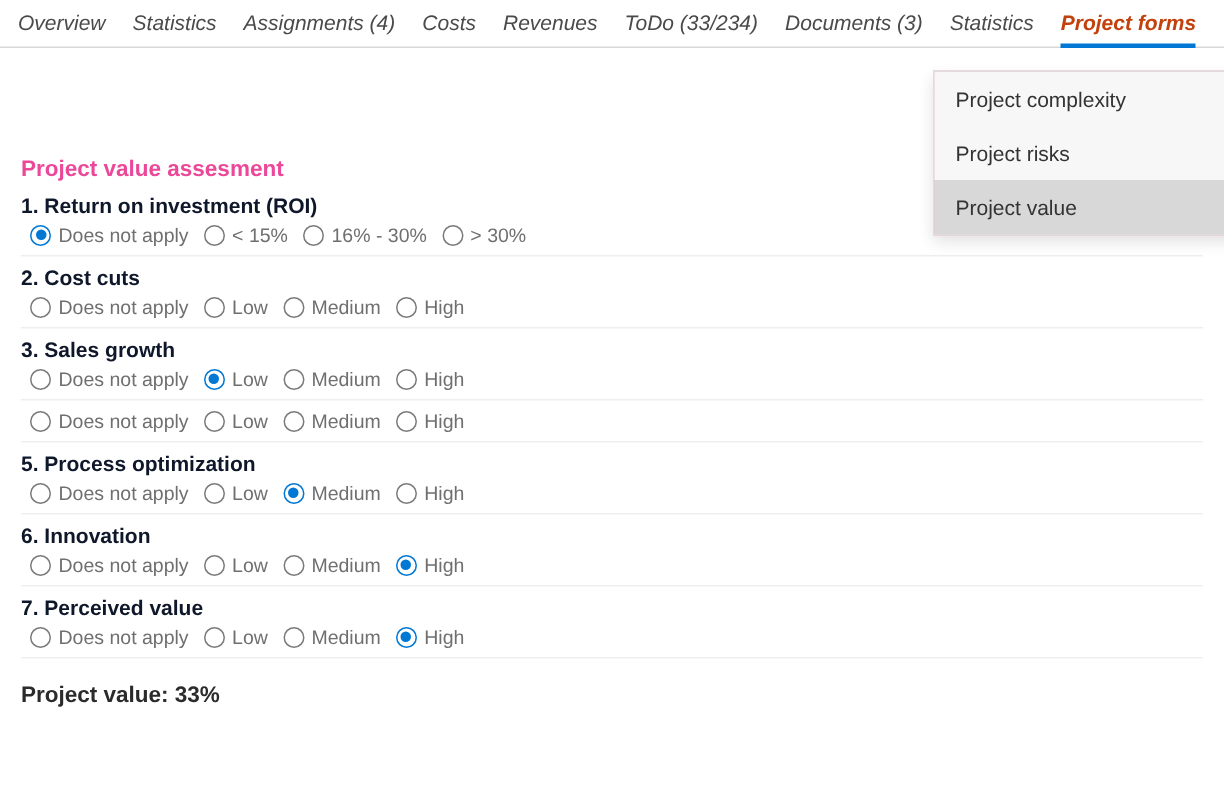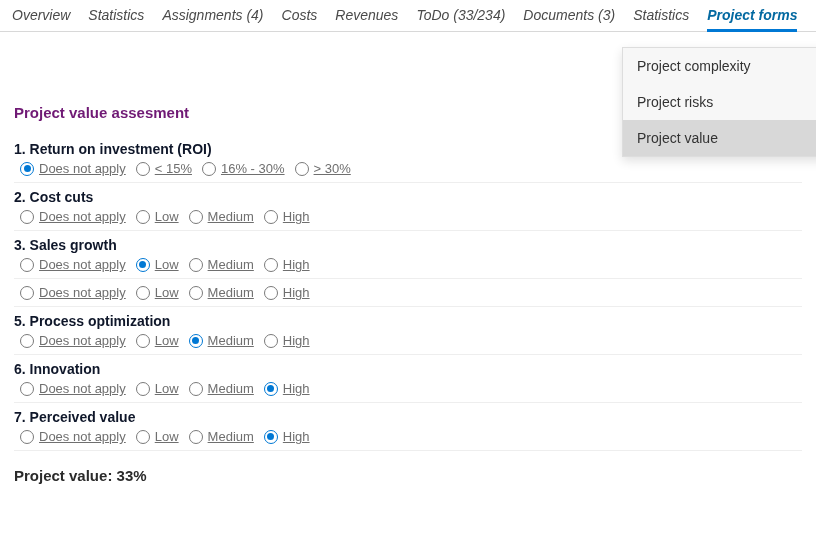--- a/index.html
+++ b/index.html
@@ -27,21 +27,21 @@
   }
   .tab {
     font-size: 14px;
     color: #4a4a4a;
     padding-bottom: 8px;
     cursor: pointer;
     white-space: nowrap;
   }
   .tab.active {
     font-weight: 700;
-    color: #0369a1;
+    color: #c2410c;
     border-bottom: 3px solid #0078d4;
     margin-bottom: -1px;
     padding-bottom: 6px;
   }
   
   .dropdown {
     position: absolute;
     top: 47px;
     left: 590px;
     width: 205px;
@@ -72,22 +72,22 @@
     border-radius: 2px;
     z-index: 5;
   }
   
   .content {
     padding: 20px 14px 0 14px;
   }
   .section-title {
     font-size: 15px;
     font-weight: 700;
-    color: #701a75;
-    margin: 52px 0 14px 0;
+    color: #ec4899;
+    margin: 52px 0 2px 0;
   }
   .question {
     border-bottom: 1px solid #eee;
     padding: 6px 0 6px 0;
   }
   .q-title {
     font-size: 14px;
     font-weight: 700;
     color: #0f172a;
     margin-bottom: 4px;
@@ -98,21 +98,20 @@
     gap: 10px;
     padding-left: 6px;
   }
   .opt {
     display: inline-flex;
     align-items: center;
     gap: 5px;
     color: #6f6f6f;
     font-size: 13px;
     cursor: pointer;
-    text-decoration: underline;
   }
   .radio {
     width: 14px;
     height: 14px;
     border: 1.5px solid #7a7a7a;
     border-radius: 50%;
     display: inline-flex;
     align-items: center;
     justify-content: center;
     background: #fff;

